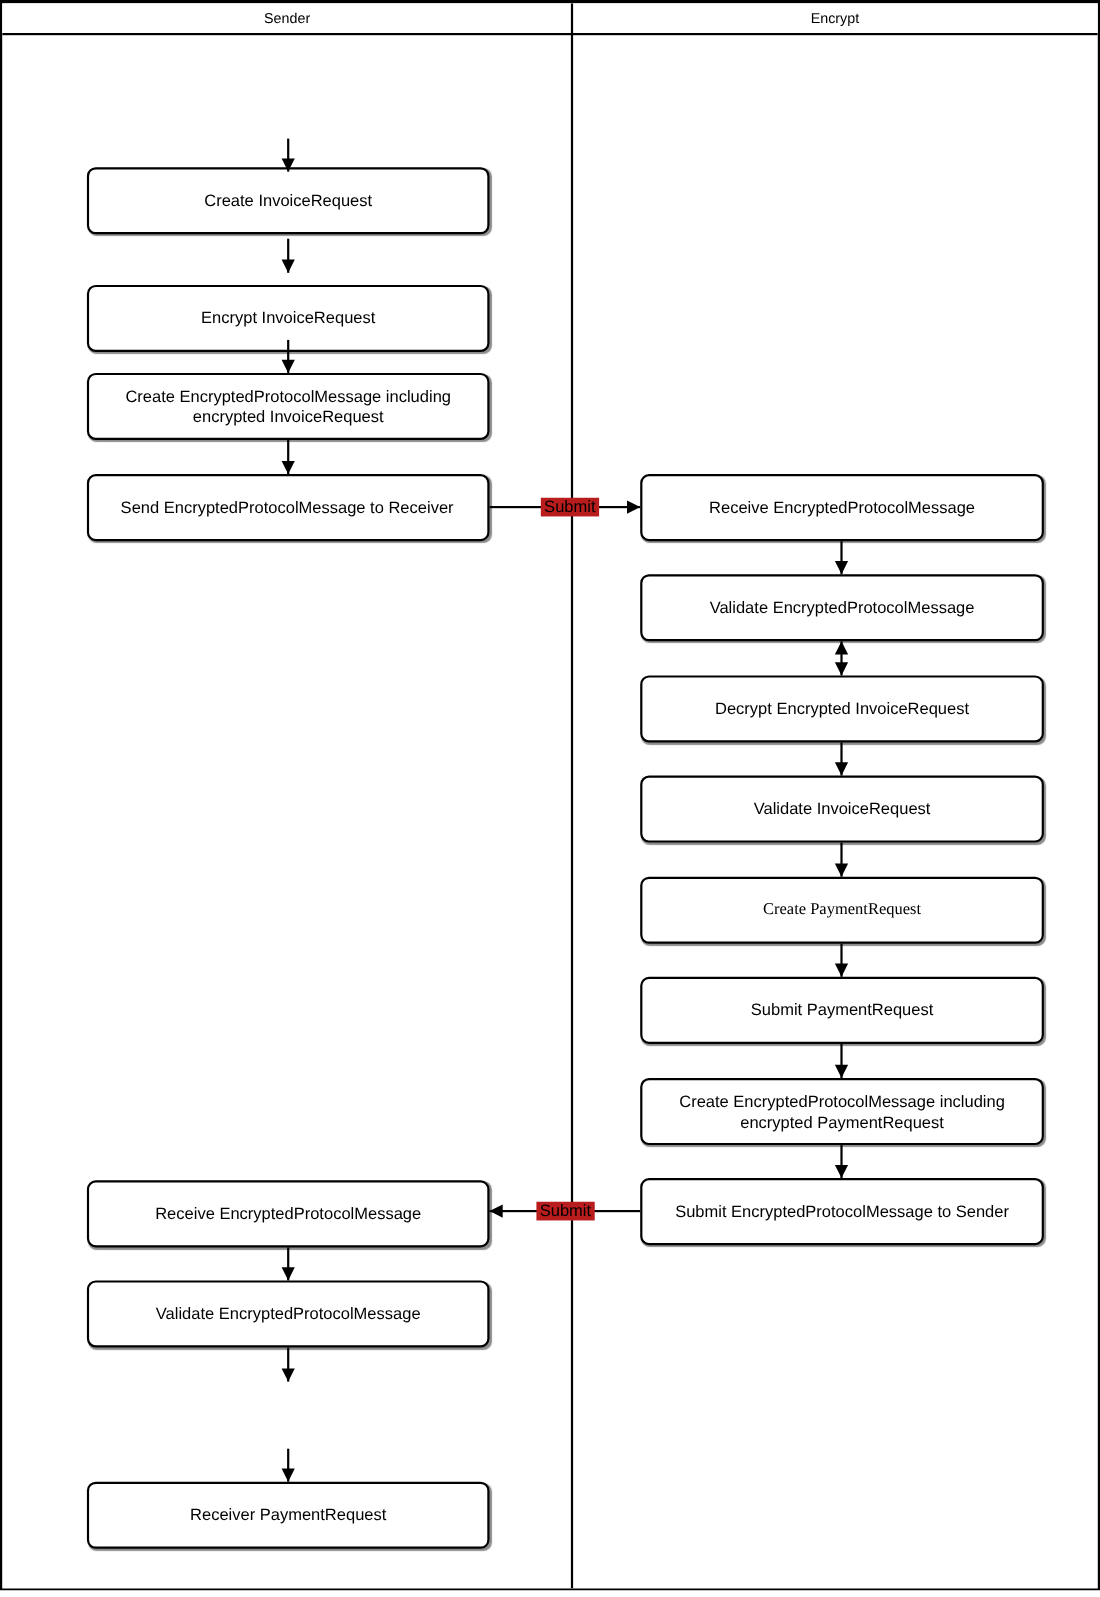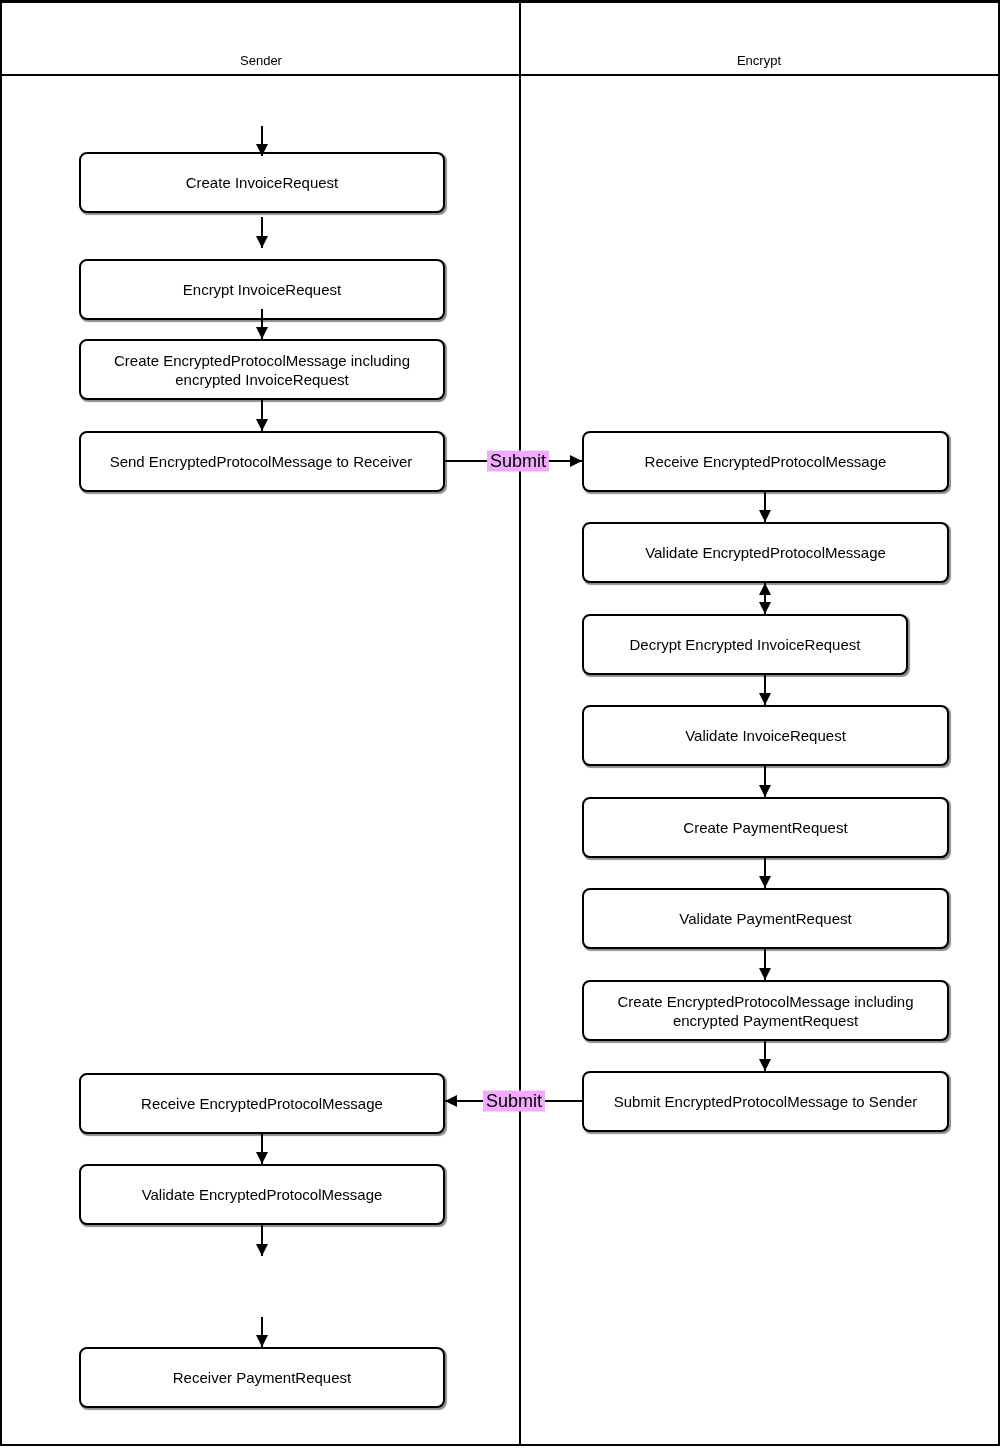--- a/index.html
+++ b/index.html
@@ -23,21 +23,20 @@
     position: absolute;
     top: 0;
     height: 29px;
     display: flex;
     align-items: center;
     justify-content: center;
     font-size: 13px;
     border-bottom: 2px solid #000000;
     box-sizing: border-box;
     background: #ffffff;
-    margin-top: 44px;
   }
   .lane-header.sender   { left: 0;     width: 518px; }
   .lane-header.receiver { left: 518px; width: 478px; }
   .lane-divider {
     position: absolute;
     left: 517px;
     top: 0;
     width: 2px;
     height: 100%;
     background: #000000;
@@ -105,23 +104,23 @@
     left: 0;
     top: -5px;
     width: 0; height: 0;
     border-top: 6px solid transparent;
     border-bottom: 6px solid transparent;
     border-right: 12px solid #000000;
   }
   .edge-label {
     position: absolute;
     transform: translate(-50%, -50%);
-    background: #f0abfc;
+    background: #b91c1c;
     padding: 0 3px;
-    font-size: 18px;
+    font-size: 15px;
     white-space: nowrap;
   }
 </style>
 </head>
 <body>
 
 <div class="canvas">
 
   <div class="lane-header sender">Sender</div>
   <div class="lane-header receiver">Encrypt</div>
@@ -130,24 +129,24 @@
   <div class="node" style="left:77px;  top:149px;">Create InvoiceRequest</div>
   <div class="node" style="left:77px;  top:245px;margin-top:11px;">Encrypt InvoiceRequest</div>
   <div class="node" style="left:77px;  top:336px;">Create EncryptedProtocolMessage including encrypted InvoiceRequest</div>
   <div class="node" style="left:77px;  top:428px;padding-left:16px;">Send EncryptedProtocolMessage to Receiver</div>
   <div class="node" style="left:77px;  top:1070px;">Receive EncryptedProtocolMessage</div>
   <div class="node" style="left:77px;  top:1161px;">Validate EncryptedProtocolMessage</div>
   <div class="node" style="left:77px;  top:1344px;">Receiver PaymentRequest</div>
 
   <div class="node" style="left:580px; top:428px; width:367px;">Receive EncryptedProtocolMessage</div>
   <div class="node" style="left:580px; top:519px; width:367px;">Validate EncryptedProtocolMessage</div>
-  <div class="node" style="left:580px; top:611px; width:326px;">Decrypt Encrypted InvoiceRequest</div>
+  <div class="node" style="left:580px; top:611px; width:367px;">Decrypt Encrypted InvoiceRequest</div>
   <div class="node" style="left:580px; top:702px; width:367px;">Validate InvoiceRequest</div>
-  <div class="node" style="left:580px; top:794px; width:367px;">Create PaymentRequest</div>
-  <div class="node" style="left:580px; top:885px; width:367px;">Validate PaymentRequest</div>
+  <div class="node" style="left:580px; top:794px; width:367px;font-family:Liberation Serif, serif;">Create PaymentRequest</div>
+  <div class="node" style="left:580px; top:885px; width:367px;">Submit PaymentRequest</div>
   <div class="node" style="left:580px; top:977px; width:367px;">Create EncryptedProtocolMessage including encrypted PaymentRequest</div>
   <div class="node" style="left:580px; top:1068px; width:367px;">Submit EncryptedProtocolMessage to Sender</div>
 
   <div class="varrow" style="left:259px; top:123px;  height:30px;"></div>
   <div class="varrow" style="left:259px; top:214px;  height:31px;"></div>
   <div class="varrow" style="left:259px; top:306px;  height:30px;"></div>
   <div class="varrow" style="left:259px; top:397px;  height:31px;"></div>
   <div class="varrow" style="left:259px; top:1131px; height:30px;"></div>
   <div class="varrow" style="left:259px; top:1222px; height:31px;"></div>
   <div class="varrow" style="left:259px; top:1314px; height:30px;"></div>

